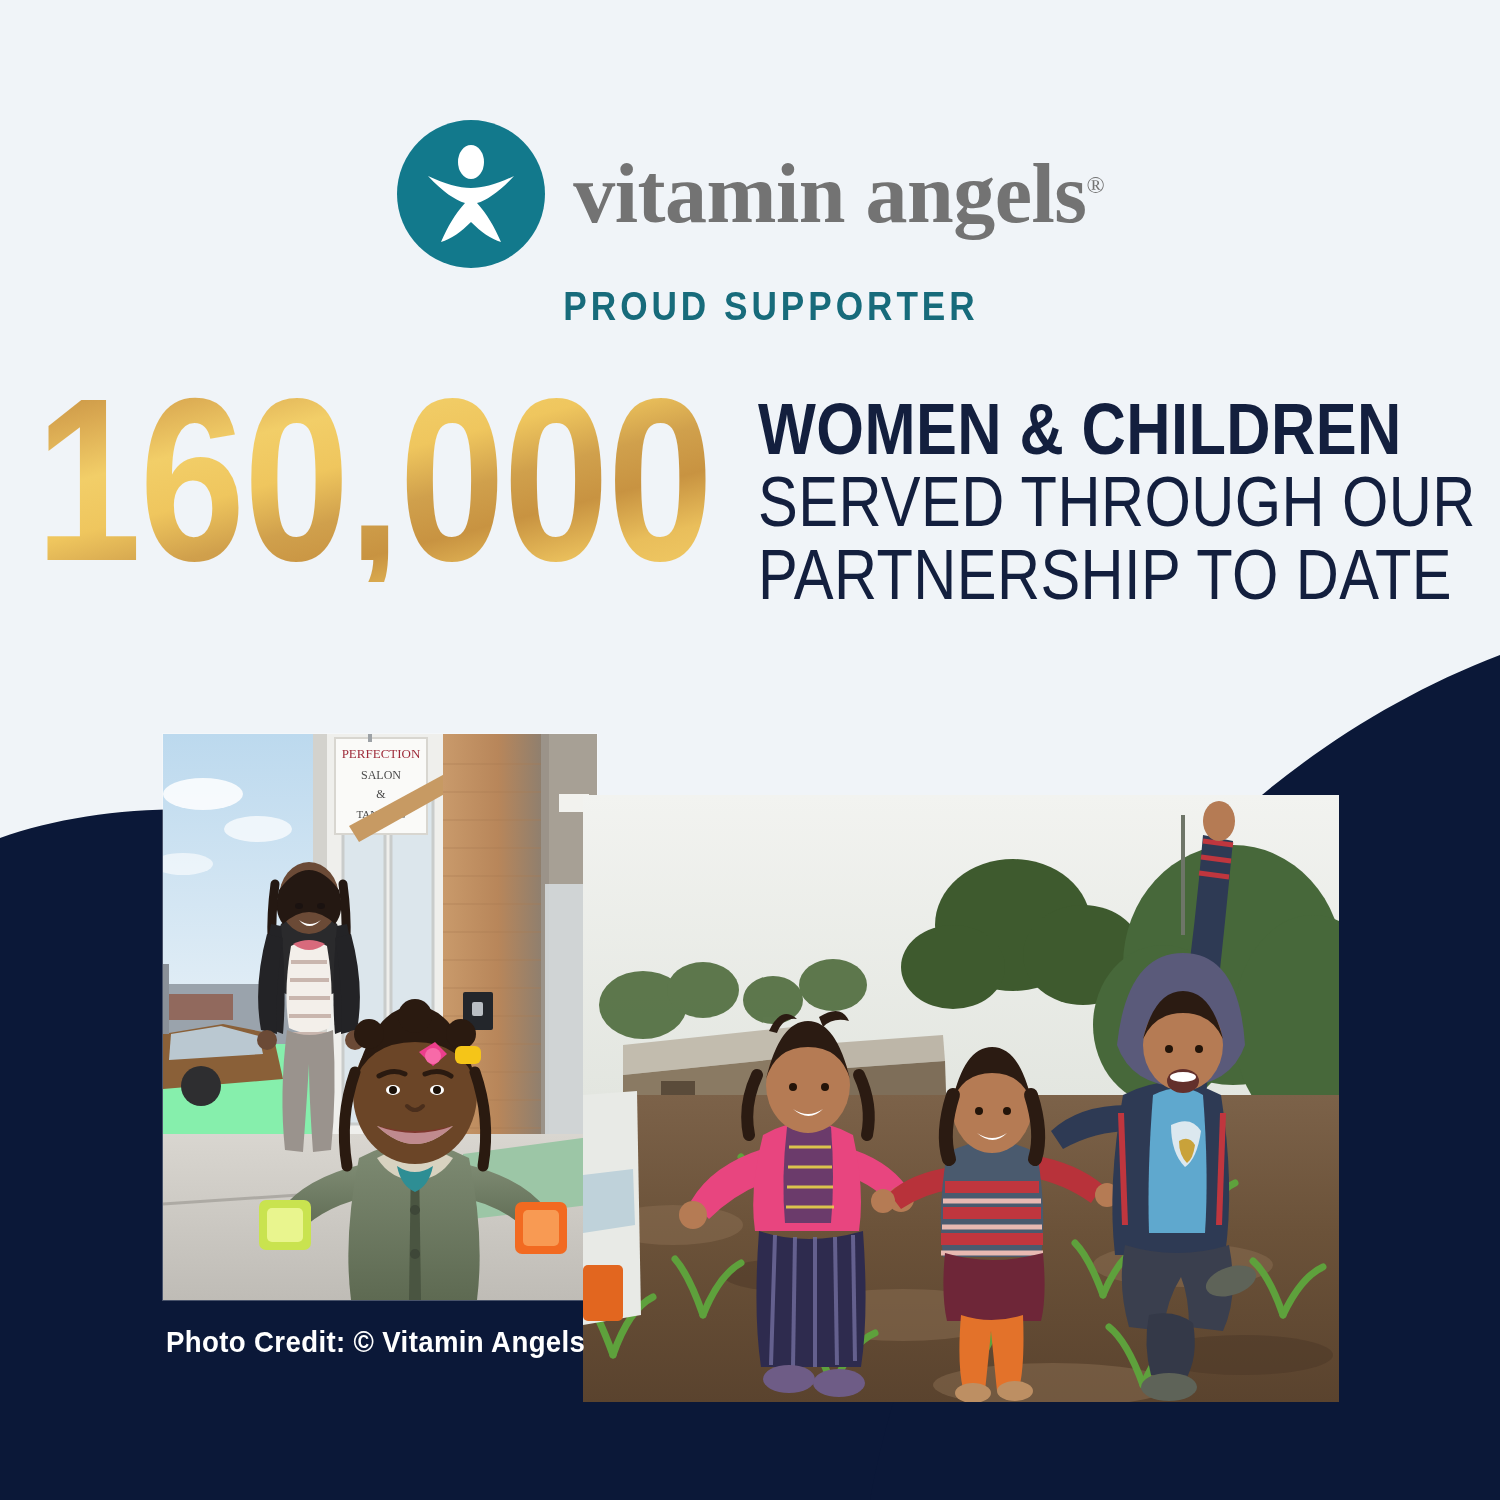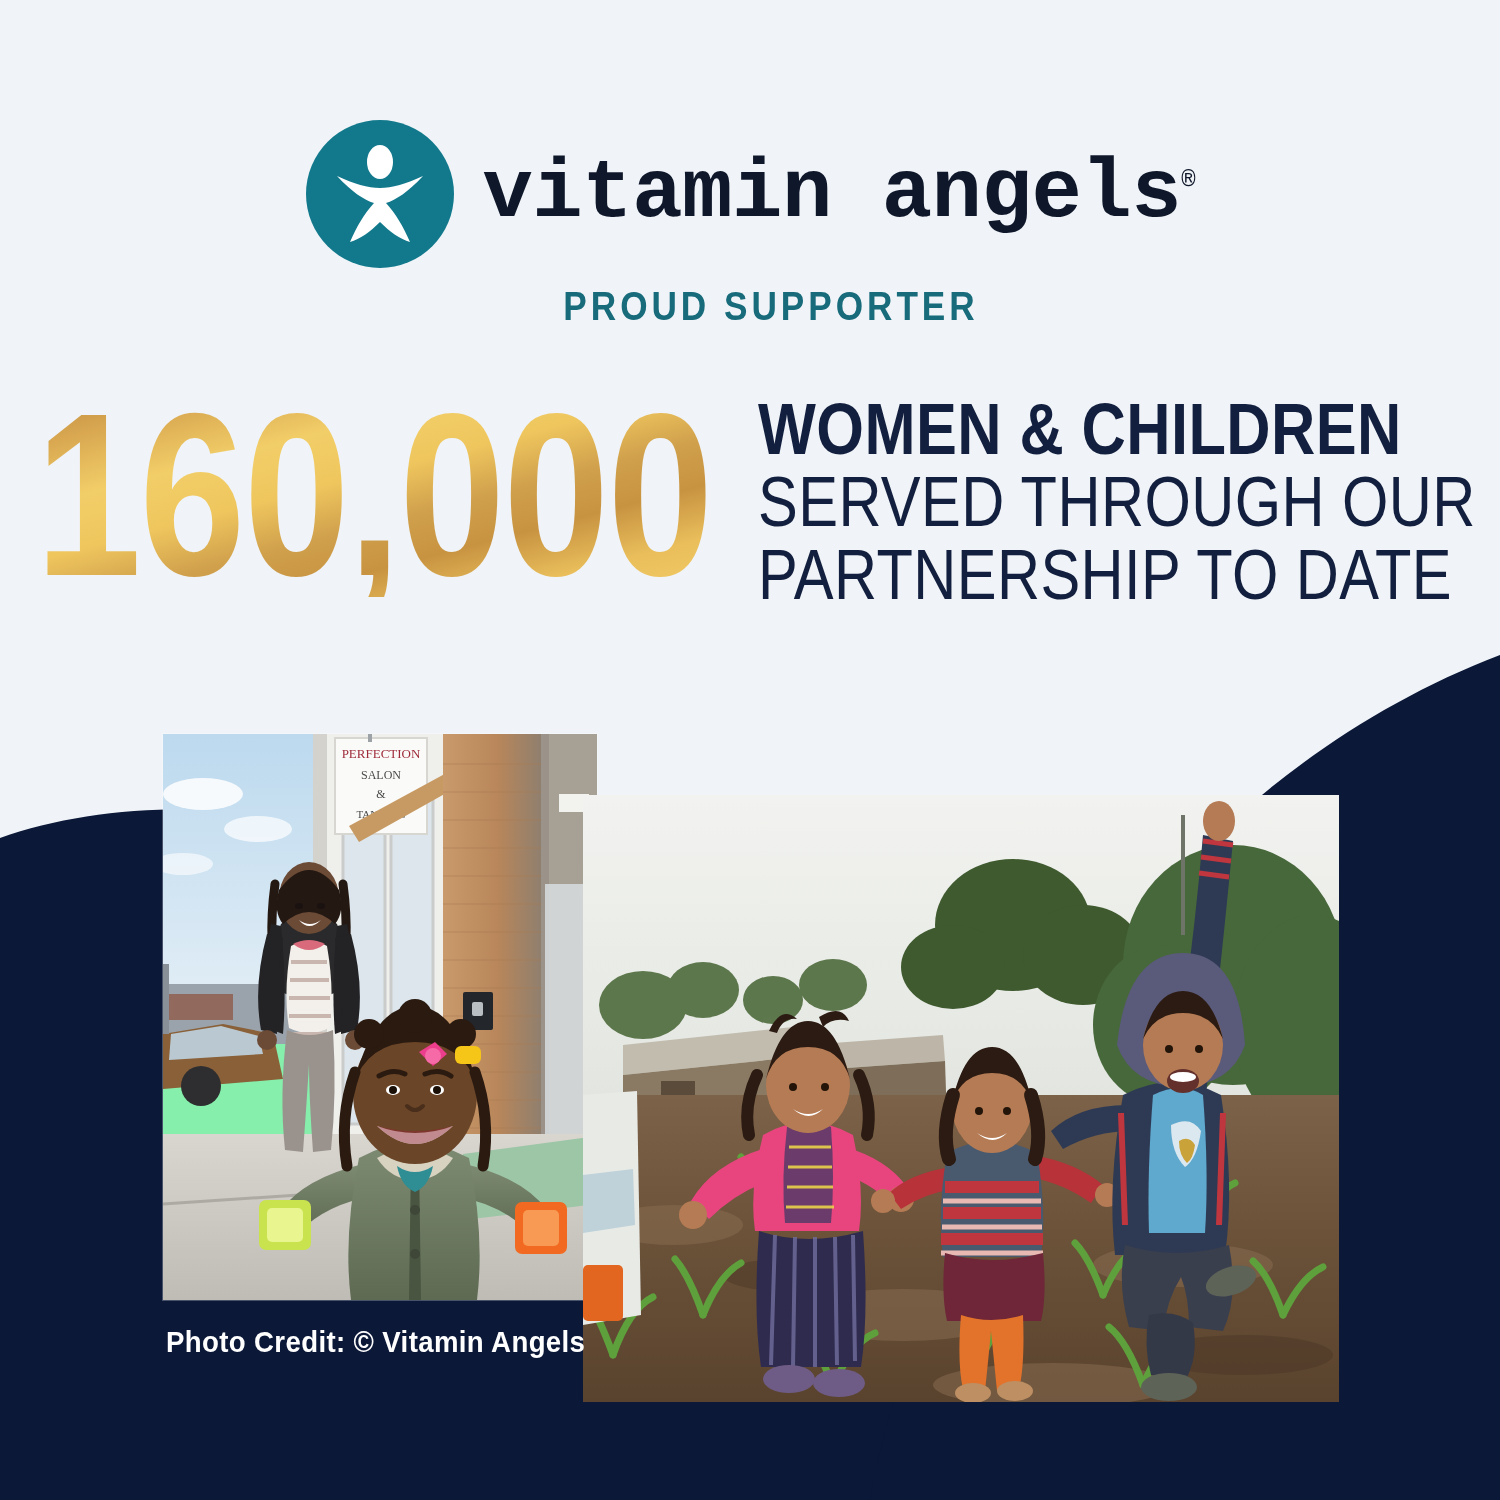--- a/index.html
+++ b/index.html
@@ -39,25 +39,25 @@
     display: flex;
     align-items: center;
     gap: 26px;
   }
   .logo-mark {
     width: 152px;
     height: 152px;
     flex: 0 0 auto;
   }
   .logo-wordmark {
-    font-family: Liberation Mono, monospace;
+    font-family: Liberation Serif, serif;
     font-weight: 700;
     font-size: 84px;
     letter-spacing: -0.5px;
-    color: #0f172a;
+    color: #737373;
     line-height: 1;
     position: relative;
     white-space: nowrap;
   }
   .logo-reg {
     font-size: 24px;
     vertical-align: super;
     font-weight: 400;
     letter-spacing: 0;
   }
@@ -75,21 +75,21 @@
   }
 
   
   .stat-row {
     position: absolute;
     left: 0;
     right: 0;
     top: 378px;
     z-index: 4;
     display: flex;
-    align-items: center;
+    align-items: flex-start;
     justify-content: center;
     gap: 46px;
   }
   .big-number {
     font-family: "Liberation Sans Narrow", "Liberation Sans", sans-serif;
     font-weight: 700;
     font-size: 232px;
     line-height: 0.88;
     letter-spacing: -2px;
     transform: scaleX(0.82);

